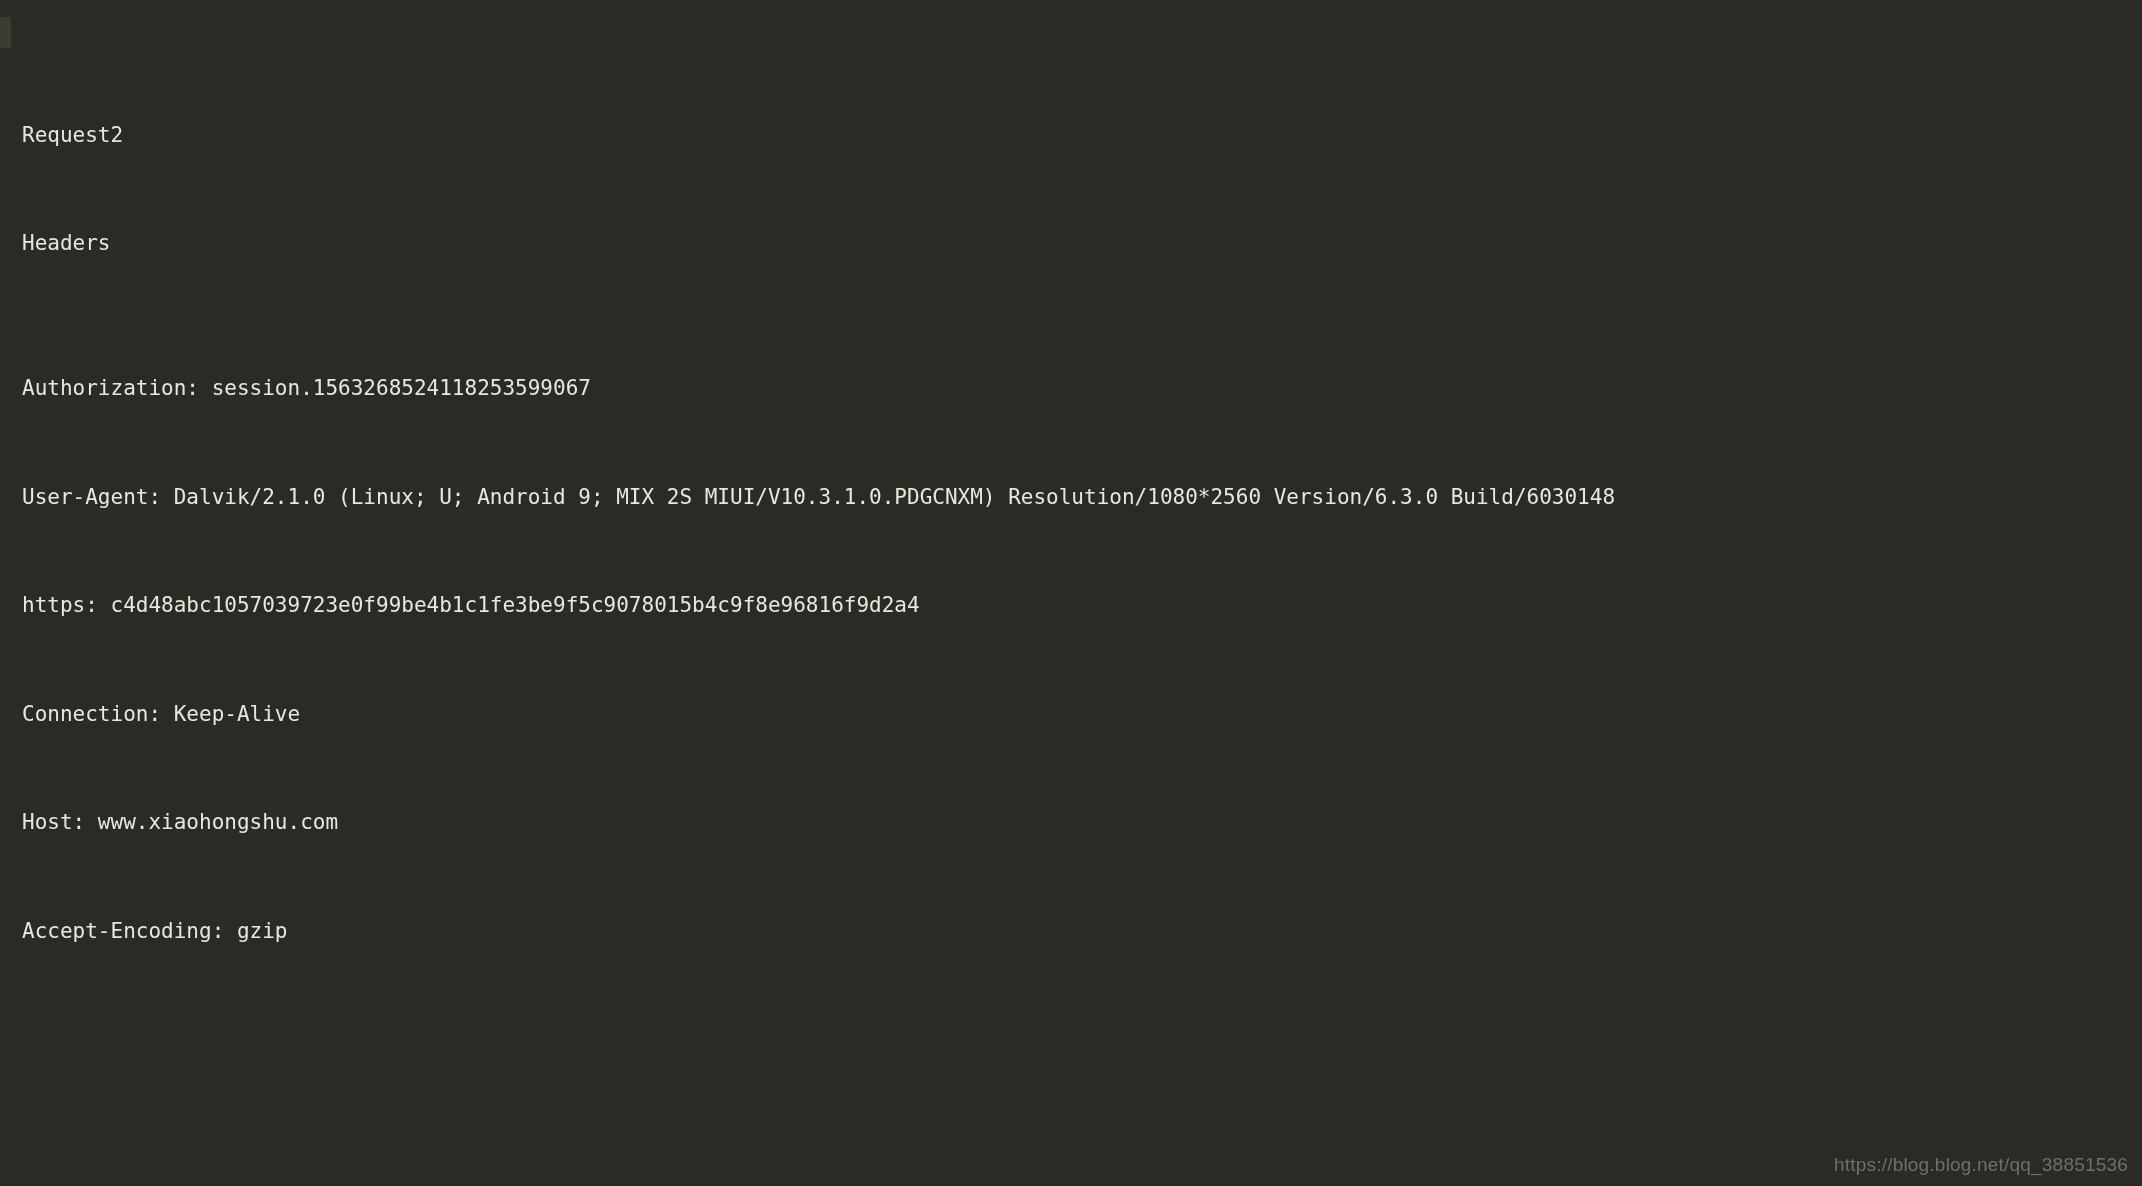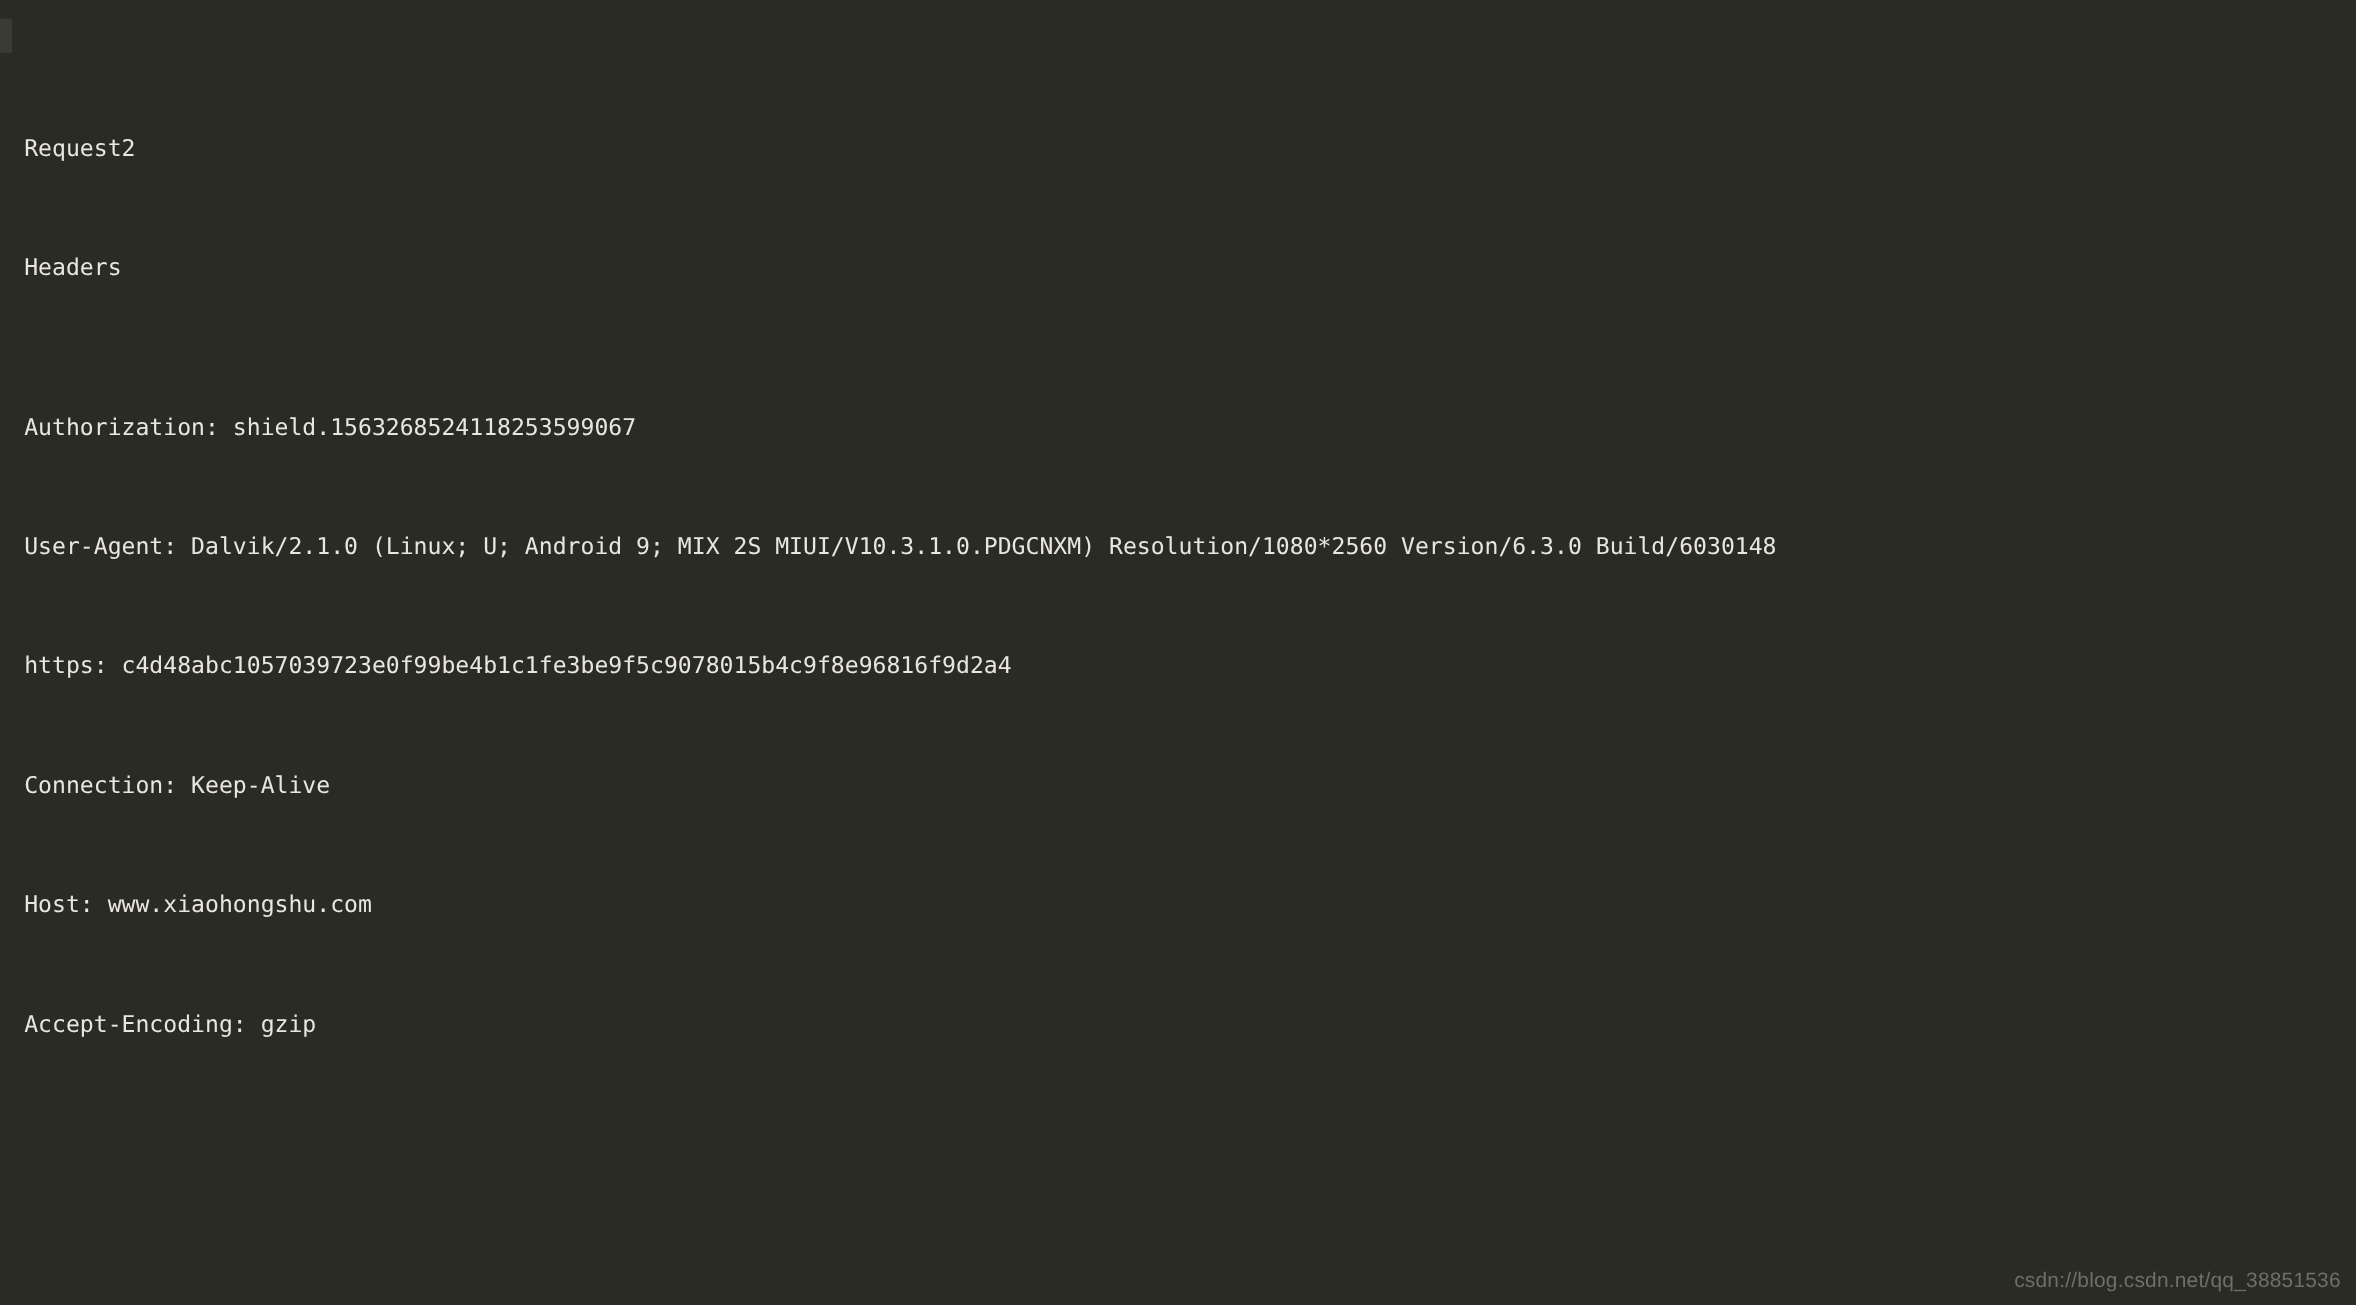--- a/index.html
+++ b/index.html
@@ -69,21 +69,21 @@
 
 <div id="console">
 
   <div class="gutter-marker"></div>
 
   <div class="log">
 
     <span class="line">Request2</span>
     <span class="line">Headers</span>
 
-    <span class="line">Authorization: shield.1563268524118253599067</span>
+    <span class="line">Authorization: session.1563268524118253599067</span>
     <span class="line">User-Agent: Dalvik/2.1.0 (Linux; U; Android 9; MIX 2S MIUI/V10.3.1.0.PDGCNXM) Resolution/1080*2560 Version/6.3.0 Build/6030148</span>
     <span class="line">https: c4d48abc1057039723e0f99be4b1c1fe3be9f5c9078015b4c9f8e96816f9d2a4</span>
     <span class="line">Connection: Keep-Alive</span>
     <span class="line">Host: www.xiaohongshu.com</span>
     <span class="line">Accept-Encoding: gzip</span>
 
     
 
     
     
@@ -102,15 +102,15 @@
     
     
     
     
     
     
     
 
   </div>
 
-  <div class="watermark">csdn://blog.csdn.net/qq_38851536</div>
+  <div class="watermark">https://blog.blog.net/qq_38851536</div>
 
 </div>
 
 </body></html>

